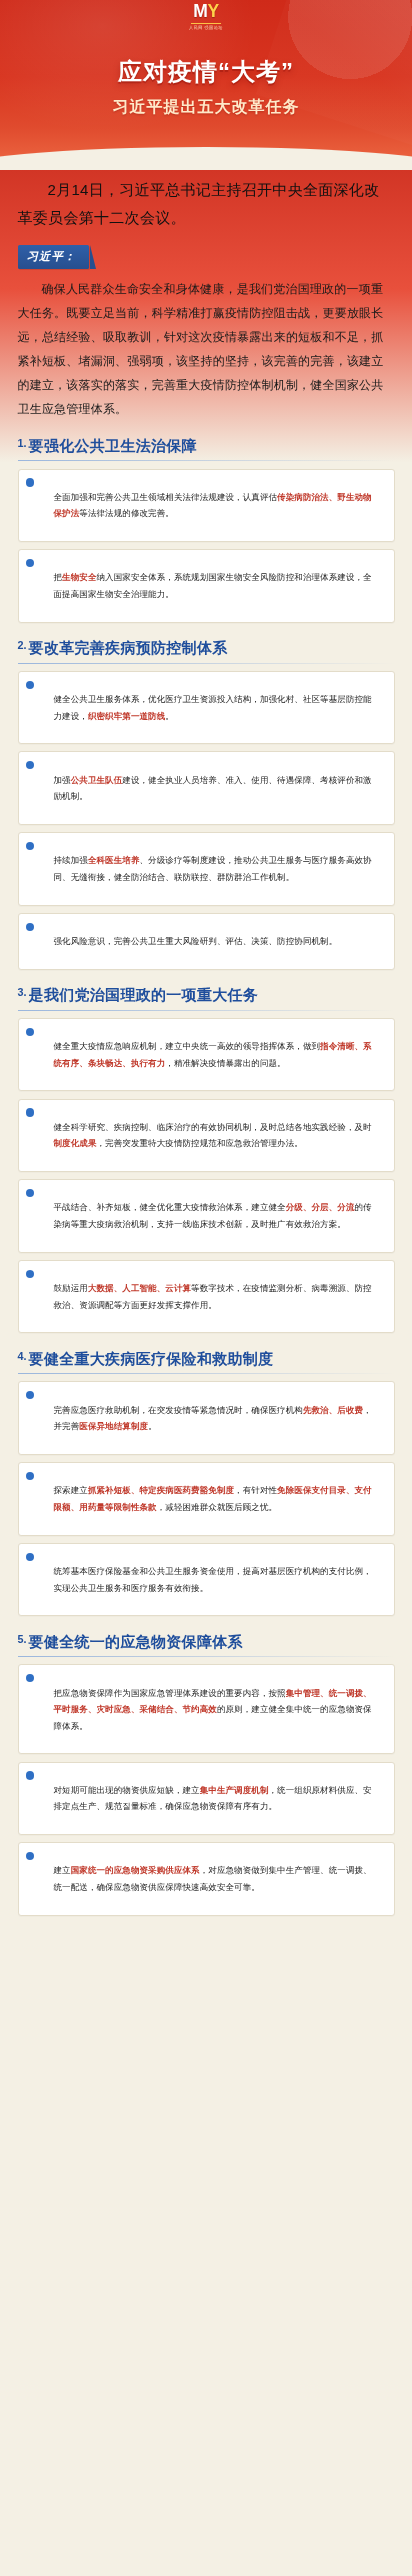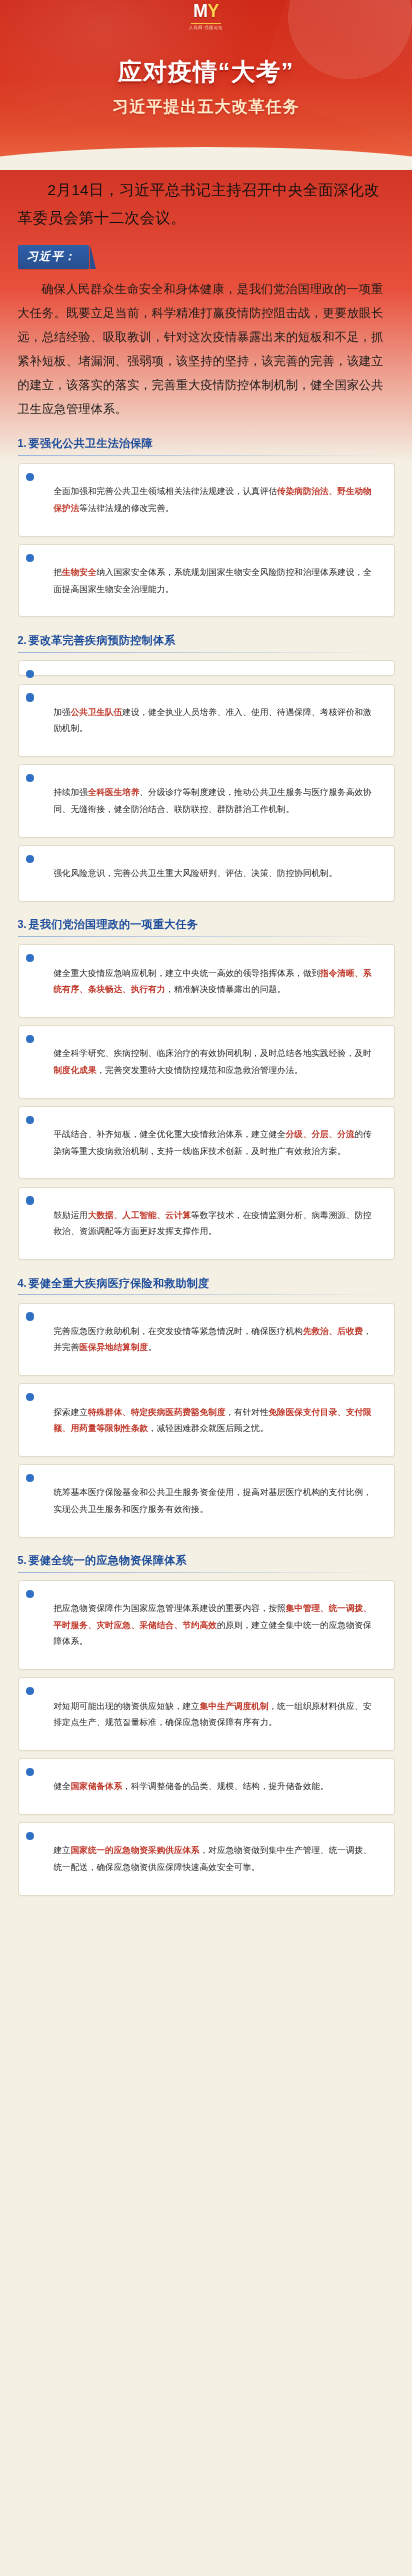--- a/index.html
+++ b/index.html
@@ -96,21 +96,21 @@
   }
   
   .section-head{
     display:flex;align-items:flex-start;gap:2.1px;
     margin:15.5px 0 8.2px 0;
   }
   .section-head .num{
     color:#1f4e9c;font-size:10.8px;font-weight:bold;line-height:1.35;white-space:nowrap;
   }
   .section-head .txt{
-    color:#1f4e9c;font-size:11px;font-weight:bold;line-height:1.35;letter-spacing:0.3px;
+    color:#1f4e9c;font-size:15px;font-weight:bold;line-height:1.35;letter-spacing:0.3px;
   }
   .section-rule{
     height:1px;background:linear-gradient(90deg,#9ab6dd 0%,rgba(154,182,221,0) 100%);
     margin:-4.1px 0 7.2px 0;
   }
   
   .bullets{margin:0;padding:0;list-style:none;}
   .bullet{
     position:relative;
     background:#ffffff;
@@ -184,20 +184,21 @@
         </div>
         <div>
           <div class="section-head">
             <span class="num">2.</span>
             <span class="txt">要改革完善疾病预防控制体系</span>
           </div>
           <div class="section-rule"></div>
           <ul class="bullets">
             <li class="bullet">
               <span class="dot"></span>
+              <p>健全公共卫生服务体系，优化医疗卫生资源投入结构，加强化村、社区等基层防控能力建设，<span class="b-red">织密织牢第一道防线</span>。</p>
             </li>
             <li class="bullet">
               <span class="dot"></span>
               <p>加强<span class="b-red">公共卫生队伍</span>建设，健全执业人员培养、准入、使用、待遇保障、考核评价和激励机制。</p>
             </li>
             <li class="bullet">
               <span class="dot"></span>
               <p>持续加强<span class="b-red">全科医生培养</span>、分级诊疗等制度建设，推动公共卫生服务与医疗服务高效协同、无缝衔接，健全防治结合、联防联控、群防群治工作机制。</p>
             </li>
             <li class="bullet">
@@ -237,21 +238,21 @@
             <span class="txt">要健全重大疾病医疗保险和救助制度</span>
           </div>
           <div class="section-rule"></div>
           <ul class="bullets">
             <li class="bullet">
               <span class="dot"></span>
               <p>完善应急医疗救助机制，在突发疫情等紧急情况时，确保医疗机构<span class="b-red">先救治、后收费</span>，并完善<span class="b-red">医保异地结算制度</span>。</p>
             </li>
             <li class="bullet">
               <span class="dot"></span>
-              <p>探索建立<span class="b-red">特殊群体、特定疾病医药费豁免制度</span>，有针对性<span class="b-red">免除医保支付目录、支付限额、用药量等限制性条款</span>，减轻困难群众就医后顾之忧。</p>
+              <p>探索建立<span class="b-red">抓紧补短板、特定疾病医药费豁免制度</span>，有针对性<span class="b-red">免除医保支付目录、支付限额、用药量等限制性条款</span>，减轻困难群众就医后顾之忧。</p>
             </li>
             <li class="bullet">
               <span class="dot"></span>
               <p>统筹基本医疗保险基金和公共卫生服务资金使用，提高对基层医疗机构的支付比例，实现公共卫生服务和医疗服务有效衔接。</p>
             </li>
           </ul>
         </div>
         <div>
           <div class="section-head">
             <span class="num">5.</span>
@@ -262,24 +263,20 @@
             <li class="bullet">
               <span class="dot"></span>
               <p>把应急物资保障作为国家应急管理体系建设的重要内容，按照<span class="b-red">集中管理、统一调拨、平时服务、灾时应急、采储结合、节约高效</span>的原则，建立健全集中统一的应急物资保障体系。</p>
             </li>
             <li class="bullet">
               <span class="dot"></span>
               <p>对短期可能出现的物资供应短缺，建立<span class="b-red">集中生产调度机制</span>，统一组织原材料供应、安排定点生产、规范질量标准，确保应急物资保障有序有力。</p>
             </li>
             <li class="bullet">
               <span class="dot"></span>
-              <p>健全<span class="b-red">国家储备体系</span>，科学调整储备的品类、规模、结构，提升储备效能。</p>
-            </li>
-            <li class="bullet">
-              <span class="dot"></span>
               <p>建立<span class="b-red">国家统一的应急物资采购供应体系</span>，对应急物资做到集中生产管理、统一调拨、统一配送，确保应急物资供应保障快速高效安全可靠。</p>
             </li>
           </ul>
         </div>
       </div>
 
   </div>
 
 </div>
 

